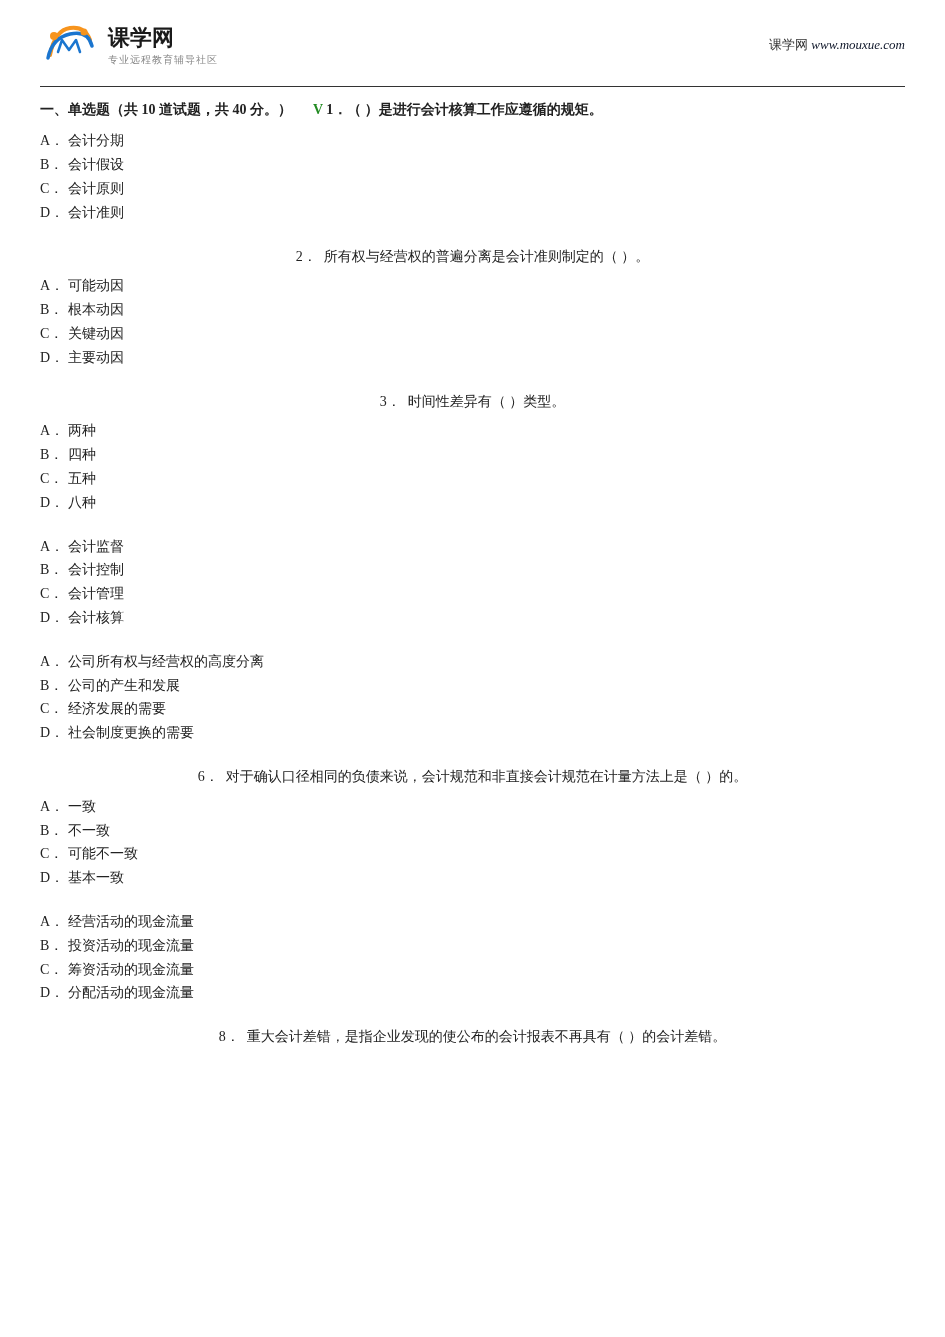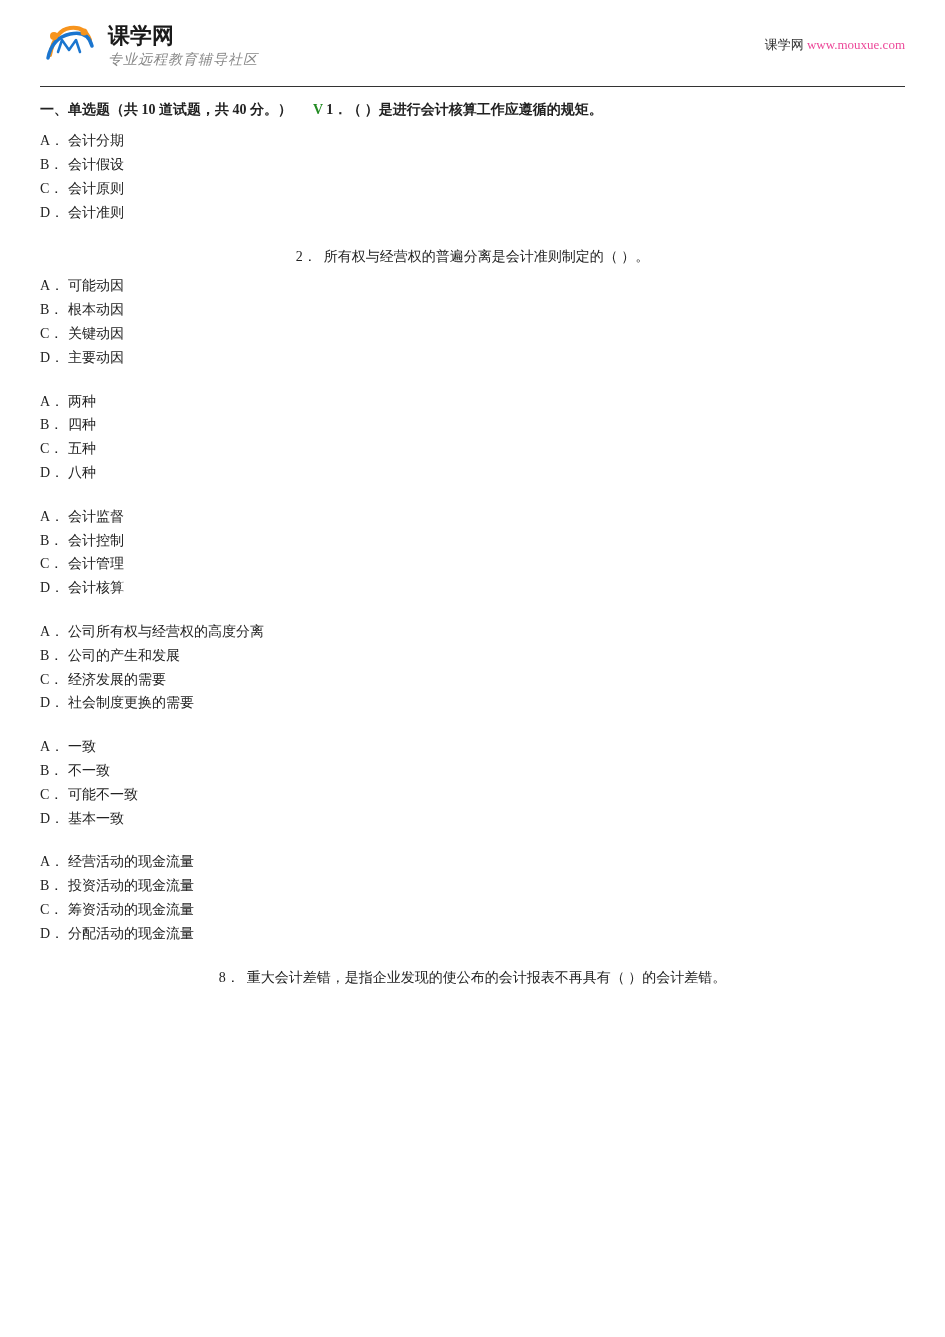--- a/index.html
+++ b/index.html
@@ -39,32 +39,32 @@
       display: flex;
       flex-direction: column;
     }
     .logo-main {
       font-size: 22px;
       font-weight: bold;
       color: #1a1a1a;
       font-family: "Microsoft YaHei", sans-serif;
     }
     .logo-sub {
-      font-size: 14px;
+      font-size: 10px;
       color: #888;
       letter-spacing: 1px;
-      font-style: italic;
     }
     .header-right {
       font-size: 13px;
       color: #333;
     }
     .header-right a {
-      color: #ec4899;
+      color: #0f172a;
       text-decoration: none;
+      font-style: italic;
     }
     .divider {
       border: none;
       border-top: 1.5px solid #333;
       margin: 8px 0 12px 0;
     }
     .section-title {
       font-size: 14px;
       font-weight: bold;
       margin-bottom: 8px;
@@ -162,20 +162,23 @@
     </div>
     <div class="option">
       <span class="option-label">C．</span>关键动因
     </div>
     <div class="option">
       <span class="option-label">D．</span>主要动因
     </div>
   </div>
 
   <div class="question-block">
+    <div class="question-text">
+      3．&nbsp;&nbsp;时间性差异有（  ）类型。
+    </div>
     <div class="option">
       <span class="option-label">A．</span>两种
     </div>
     <div class="option">
       <span class="option-label">B．</span>四种
     </div>
     <div class="option">
       <span class="option-label">C．</span>五种
     </div>
     <div class="option">
@@ -207,20 +210,23 @@
     </div>
     <div class="option">
       <span class="option-label">C．</span>经济发展的需要
     </div>
     <div class="option">
       <span class="option-label">D．</span>社会制度更换的需要
     </div>
   </div>
 
   <div class="question-block">
+    <div class="question-text">
+      6．&nbsp;&nbsp;对于确认口径相同的负债来说，会计规范和非直接会计规范在计量方法上是（  ）的。
+    </div>
     <div class="option">
       <span class="option-label">A．</span>一致
     </div>
     <div class="option">
       <span class="option-label">B．</span>不一致
     </div>
     <div class="option">
       <span class="option-label">C．</span>可能不一致
     </div>
     <div class="option">

